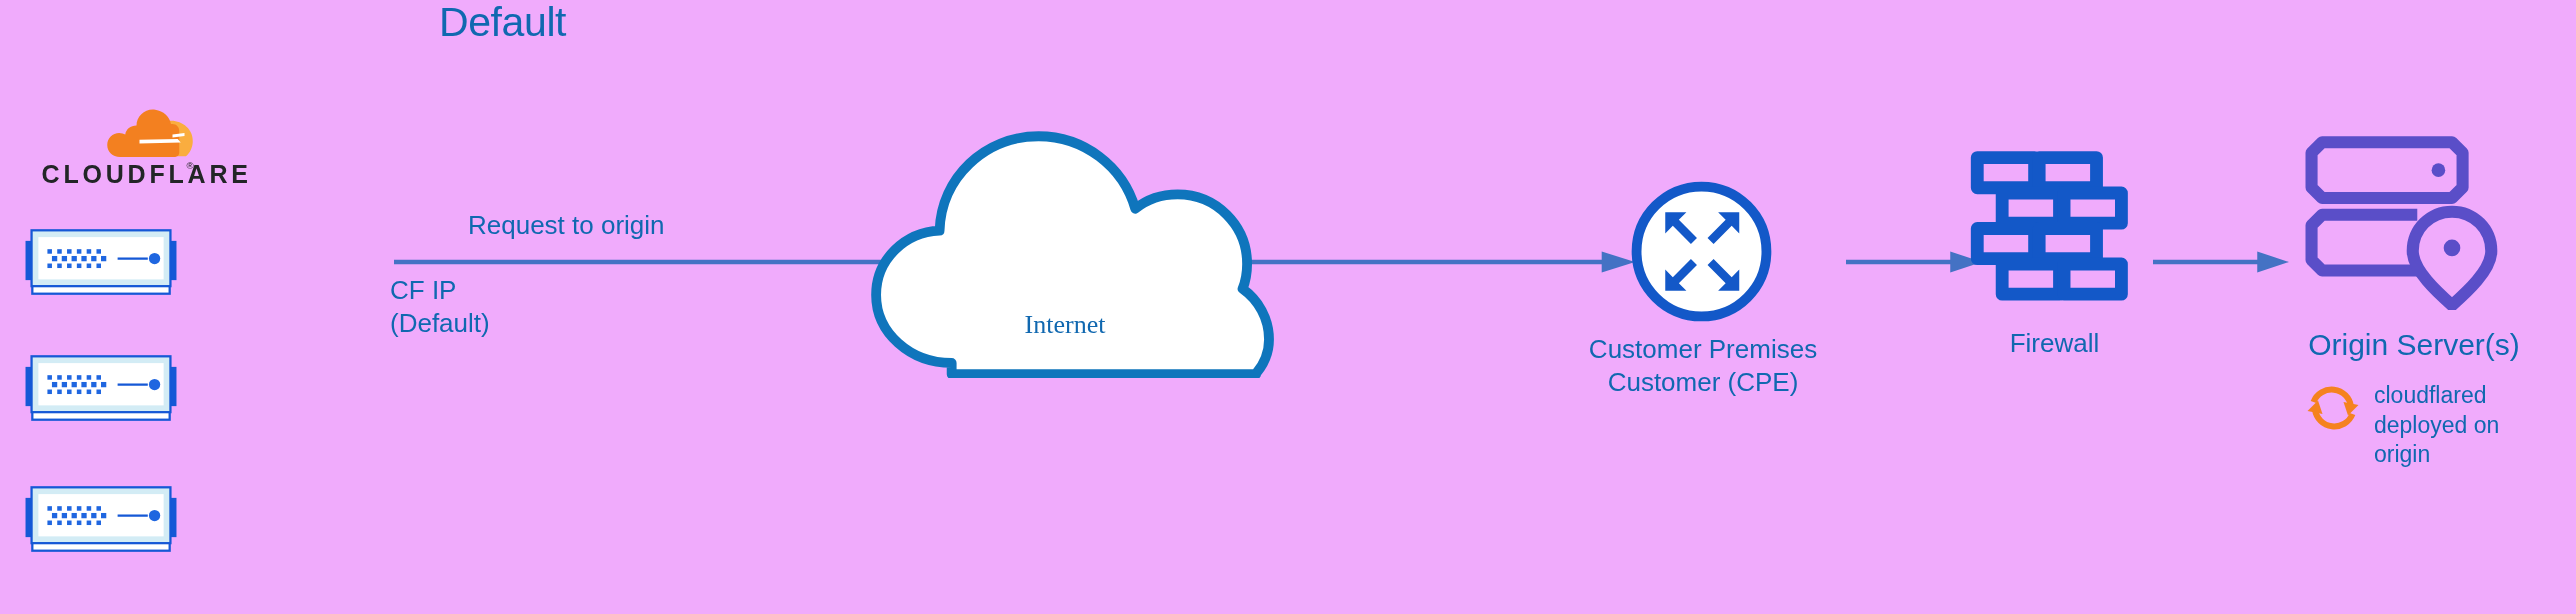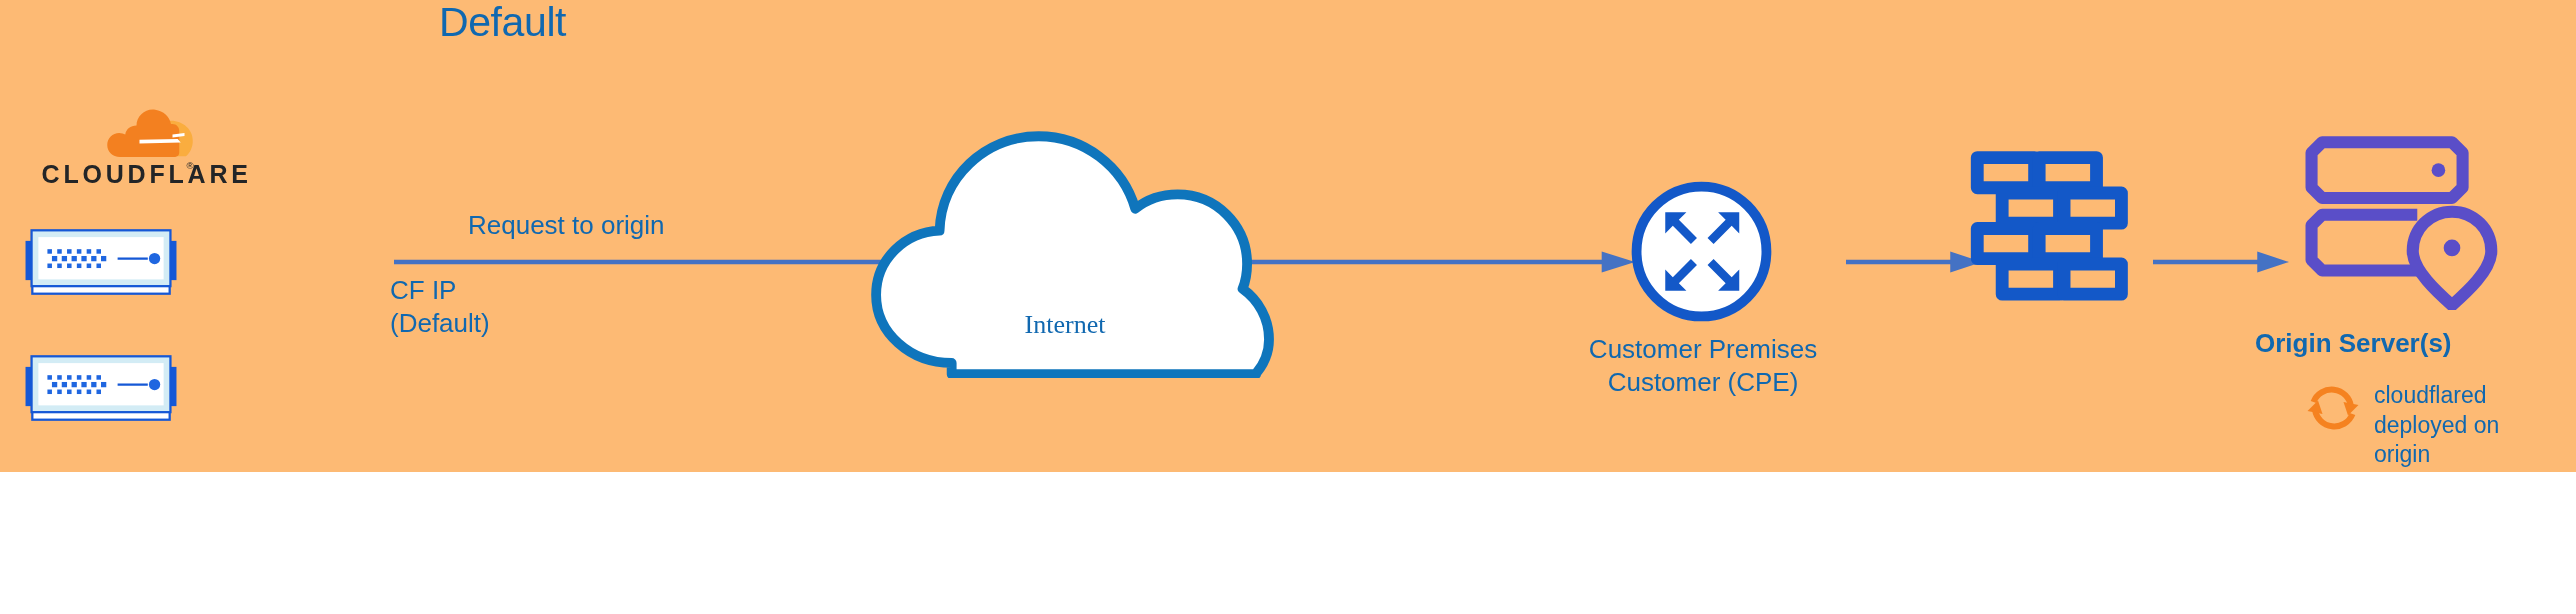--- a/index.html
+++ b/index.html
@@ -7,22 +7,22 @@
     margin: 0;
     padding: 0;
     background: #ffffff;
   }
   body {
     font-family: "Liberation Sans", sans-serif;
   }
   #canvas {
     position: relative;
     width: 2576px;
-    height: 472px;
-    background: #fdba74;
+    height: 614px;
+    background: #f0abfc;
     overflow: hidden;
   }
   .abs { position: absolute; }
 
   
   #diagram-title {
     left: 439px;
     top: -1.5px;
     font-size: 41px;
     font-weight: 400;
@@ -114,24 +114,23 @@
     color: #1068b0;
     line-height: 33px;
   }
 
   
   #origin-icon { left: 2304px; top: 136px; width: 219px; height: 174px; }
   #origin-label {
     left: 2255px;
     top: 328px;
     width: 318px;
-    text-align: left;
-    font-size: 26px;
-    color: #1068b0;
-    font-weight: bold;
+    text-align: center;
+    font-size: 30px;
+    color: #1068b0;
   }
   #cloudflared-group { left: 2304px; top: 375px; width: 265px; height: 136px; }
   #cloudflared-icon { position: absolute; left: 0px; top: 6px; width: 58px; height: 54px; }
   #cloudflared-text {
     position: absolute;
     left: 70px;
     top: 6px;
     font-size: 23px;
     color: #1068b0;
     line-height: 29.5px;
@@ -335,20 +334,21 @@
 
         <rect x="12" y="104" width="76" height="40"></rect>
         <rect x="94" y="104" width="76" height="40"></rect>
 
         <rect x="45" y="151" width="76" height="40"></rect>
         <rect x="127" y="151" width="76" height="40"></rect>
       </g>
     </svg>
   </div>
   <div class="abs" id="firewall-label">
+    <div>Firewall</div>
   </div>
 
   <div class="abs link-arrow" id="arrow-fw-origin">
     <svg width="100%" height="100%" viewBox="0 0 180 48" preserveAspectRatio="none" xmlns="http://www.w3.org/2000/svg">
       <line x1="0" y1="24" x2="142" y2="24" stroke="#4472c4" stroke-width="6"></line>
       <polygon points="138,10 180,24 138,38" fill="#4472c4"></polygon>
     </svg>
   </div>
 
   <div class="abs" id="origin-icon">

